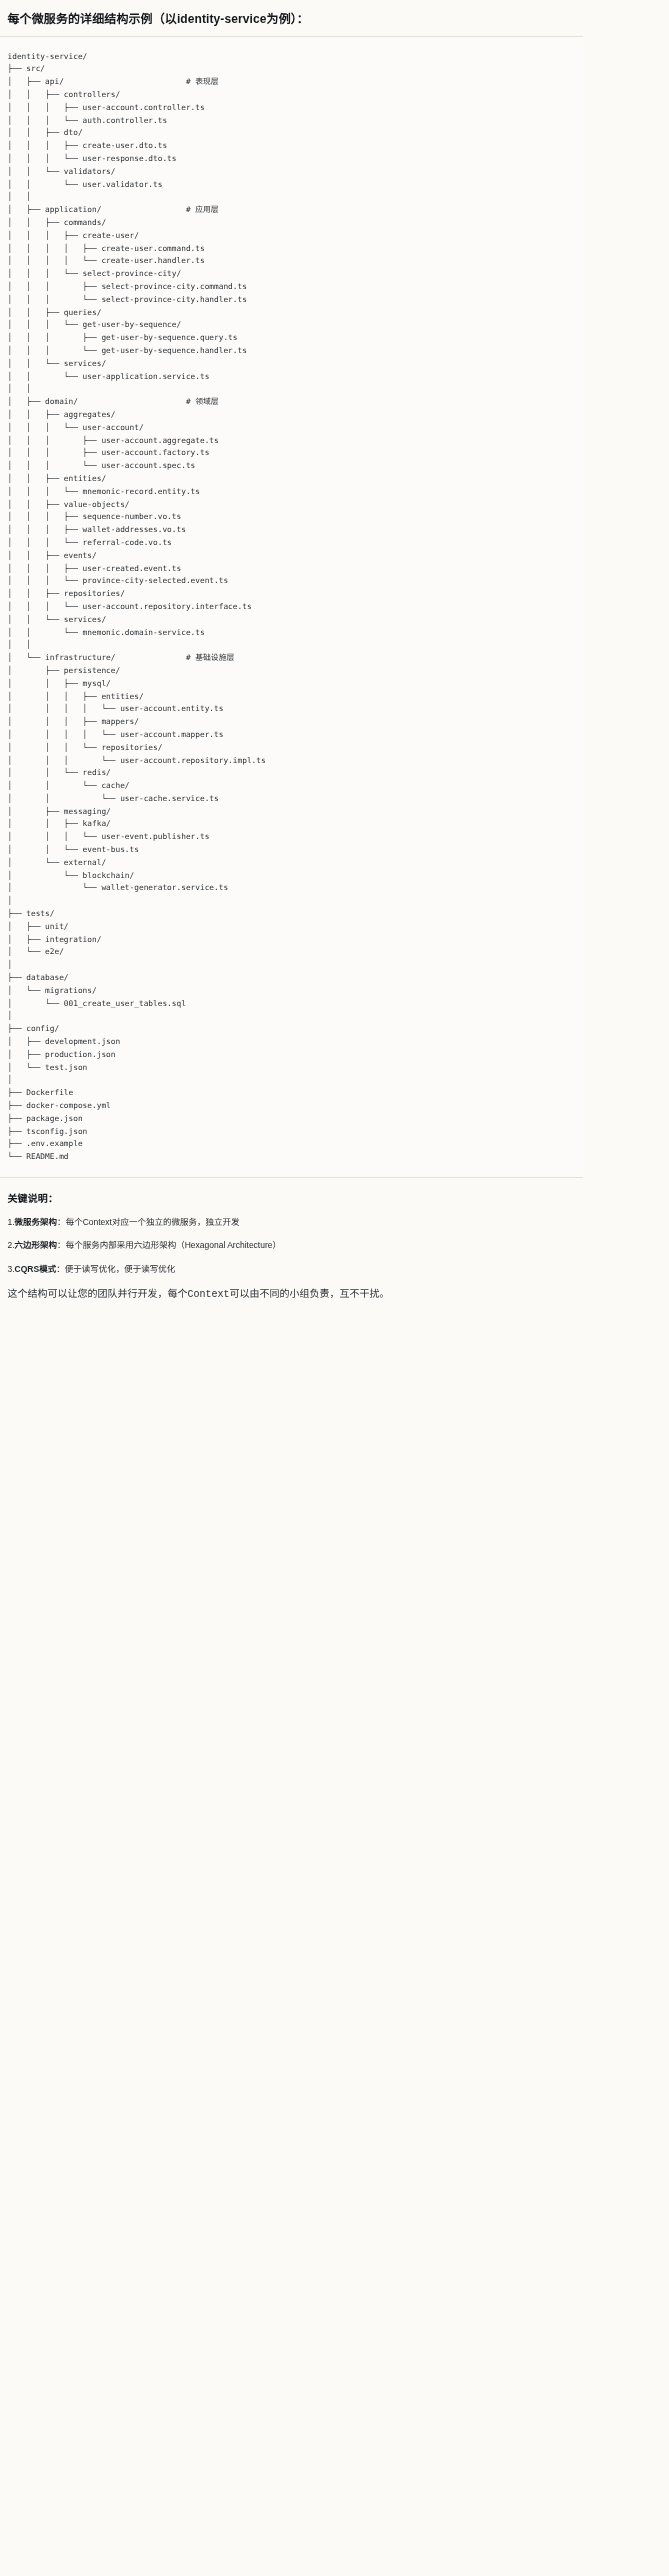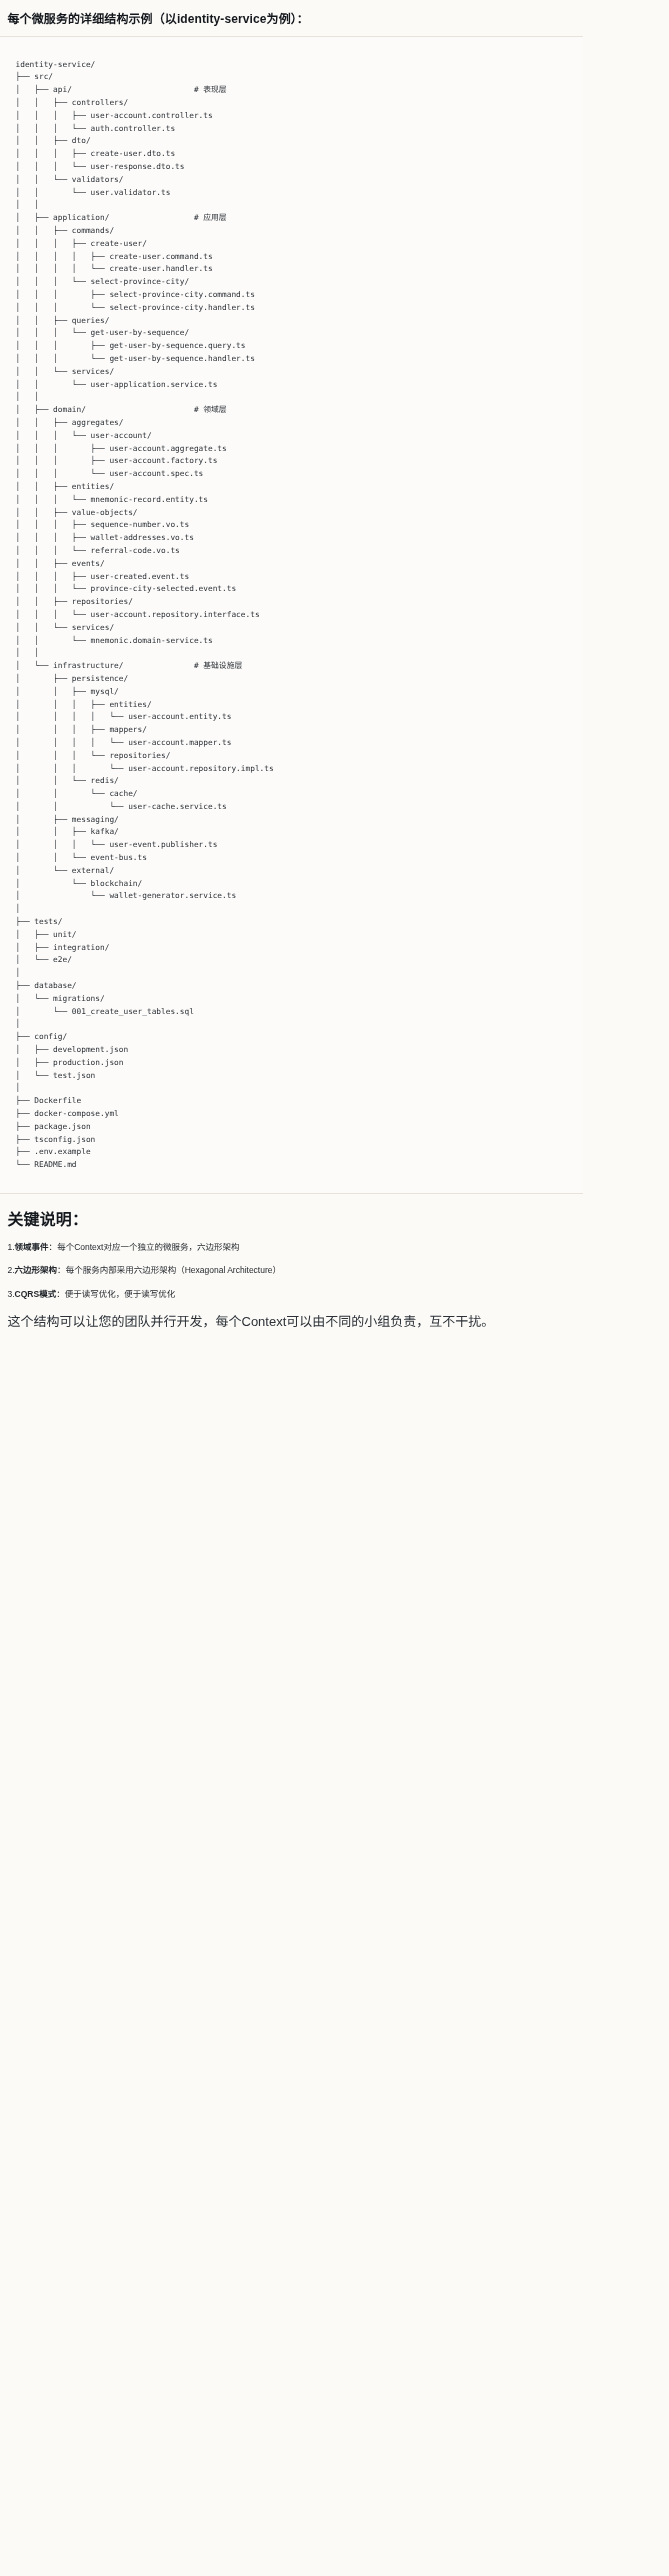--- a/index.html
+++ b/index.html
@@ -36,36 +36,36 @@
     border: 0;
     margin: 0 0 0 0;
     width: 100%;
   }
   
   .tree-block {
     padding: 13.8px 7.5px 12.5px 7.5px;
     background: #fcfbf9;
   }
   pre.tree {
-    margin: 8px;
+    margin: 0;
     padding: 0;
     font-family: "DejaVu Sans Mono", "Liberation Mono", monospace;
     font-size: 7.8px;
     line-height: 12.8px;
     color: #2b3137;
     white-space: pre;
     tab-size: 4;
     background: transparent;
   }
   
   .notes {
     padding: 12.5px 7.5px 13.8px 7.5px;
   }
   .notes h2 {
-    font-size: 16px;
+    font-size: 10px;
     font-weight: bold;
     margin: 0 0 11.3px 0;
     color: #14181d;
     letter-spacing: 0.1px;
   }
   .note-item {
     font-size: 8.5px;
     line-height: 1.5;
     margin: 0 0 10.6px 0;
     color: #1f2328;
@@ -76,24 +76,25 @@
   .note-item .term {
     font-weight: bold;
   }
   .note-item .sep {
     font-weight: normal;
   }
   .note-item .desc {
     font-weight: normal;
   }
   .closing {
-    font-size: 13px;
+    font-size: 10px;
     line-height: 1.55;
     color: #2b3137;
     margin: 11.3px 0 0 0;
+    font-family: Liberation Mono, monospace;
   }
 </style>
 </head>
 <body>
 
 <div class="page">
 
   <h1 class="doc-title">每个微服务的详细结构示例（以identity-service为例）：</h1>
 
   <div class="rule"></div>
@@ -187,21 +188,21 @@
 ├── .env.example
 └── README.md</pre>
   </div>
 
   <div class="rule"></div>
 
   <div class="notes">
     <h2>关键说明：</h2>
 
     <p class="note-item">
-      <span class="num">1.</span><span class="term">领域事件</span><span class="sep">：</span><span class="desc">每个Context对应一个独立的微服务，六边形架构</span>
+      <span class="num">1.</span><span class="term">微服务架构</span><span class="sep">：</span><span class="desc">每个Context对应一个独立的微服务，独立开发</span>
     </p>
 
     <p class="note-item">
       <span class="num">2.</span><span class="term">六边形架构</span><span class="sep">：</span><span class="desc">每个服务内部采用六边形架构（Hexagonal Architecture）</span>
     </p>
 
     <p class="note-item">
       <span class="num">3.</span><span class="term">CQRS模式</span><span class="sep">：</span><span class="desc">便于读写优化，便于读写优化</span>
     </p>
 

